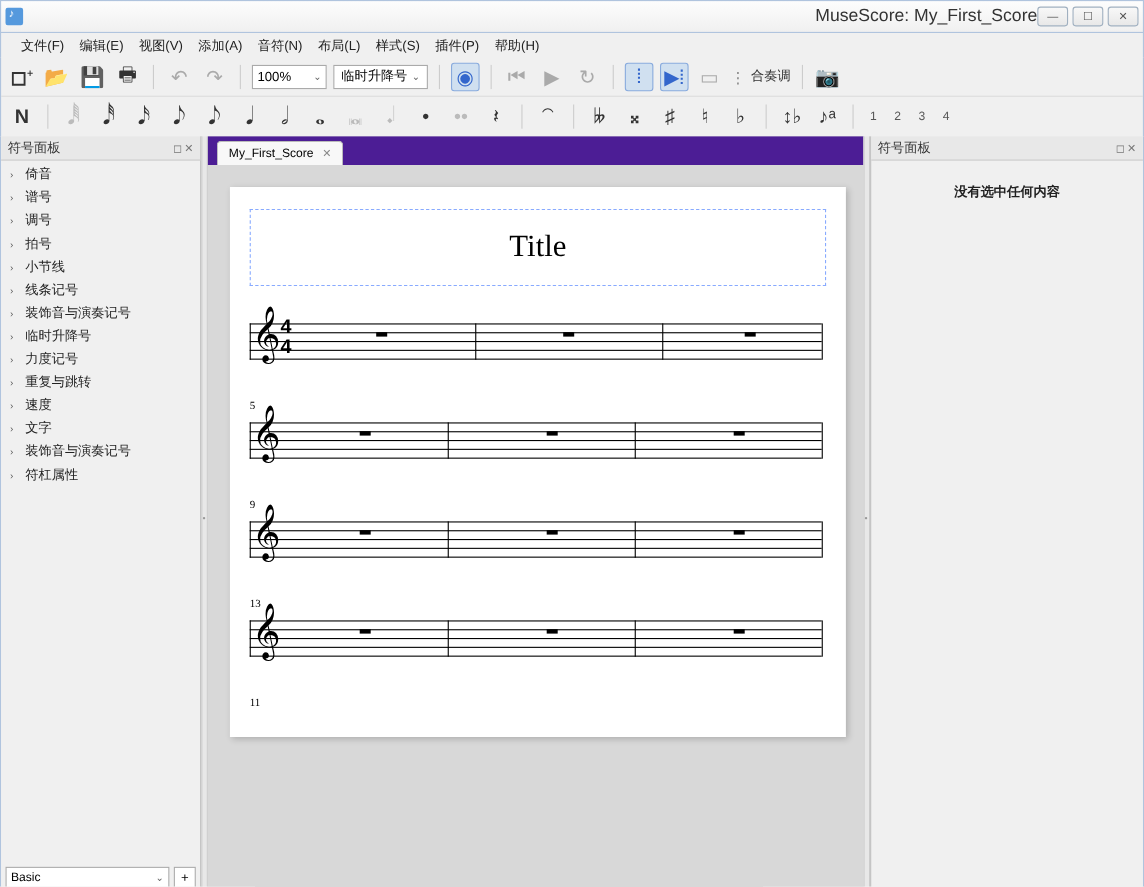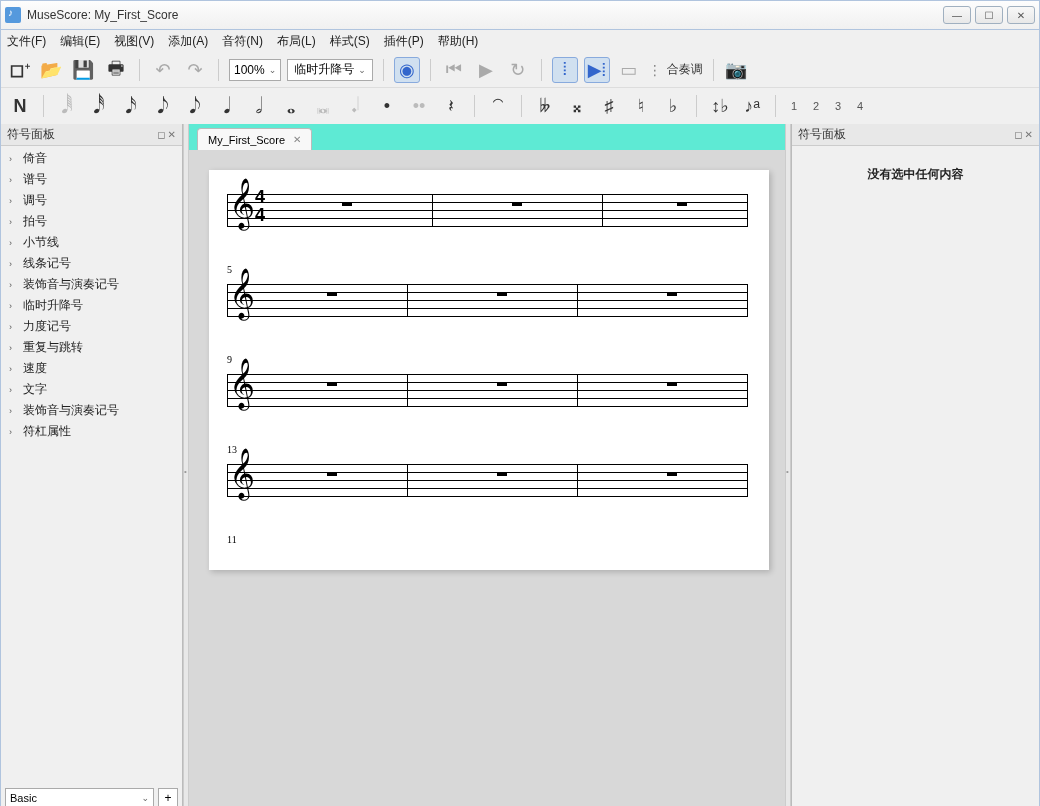--- a/index.html
+++ b/index.html
@@ -2,35 +2,35 @@
 <html><head>
 <meta charset="utf-8">
 <style>
 * { margin: 0; padding: 0; box-sizing: border-box; font-family: "Microsoft YaHei", "SimSun", Arial, sans-serif; }
 body { width: 1040px; height: 806px; background: #f0f0f0; overflow: hidden; font-size: 12px; }
 
 
 .titlebar { height: 30px; background: linear-gradient(#fdfdfd, #f0f0f0); border: 1px solid #b0c4de; display: flex; align-items: center; padding: 0 4px; }
 .titlebar .app-icon { width: 16px; height: 16px; margin-right: 6px; background: #5599dd; border-radius: 2px; position: relative; }
 .titlebar .app-icon::after { content: "♪"; position: absolute; color: #fff; font-size: 10px; left: 3px; top: 0; }
-.titlebar .title { flex: 1; color: #333; font-size: 12px; }
+.titlebar .title { flex: 1; color: #333; font-size: 16px; text-align: right; }
 .win-btns { display: flex; gap: 4px; }
 .win-btn { width: 28px; height: 18px; border: 1px solid #a0b0c0; background: linear-gradient(#f8f8f8,#e8e8e8); border-radius: 3px; display: flex; align-items: center; justify-content: center; font-size: 10px; color: #555; cursor: default; }
 
 
-.menubar { height: 22px; background: #f0f0f0; display: flex; align-items: center; padding: 0 0; gap: 2px; border-left: 1px solid #b0c4de; border-right: 1px solid #b0c4de; }
+.menubar { height: 22px; background: #f0f0f0; display: flex; align-items: center; padding: 0 12px; gap: 2px; border-left: 1px solid #b0c4de; border-right: 1px solid #b0c4de; }
 .menu-item { padding: 2px 6px; font-size: 12px; color: #222; cursor: default; }
 
 
 .toolbar { background: #f0f0f0; border-left: 1px solid #b0c4de; border-right: 1px solid #b0c4de; }
 .tool-row { height: 36px; display: flex; align-items: center; padding: 0 6px; gap: 6px; border-bottom: 1px solid #ddd; }
 .tool-row:last-child { border-bottom: none; }
 .tb-btn { min-width: 26px; height: 26px; display: flex; align-items: center; justify-content: center; font-size: 18px; color: #333; cursor: default; border-radius: 3px; }
 .tb-sep { width: 1px; height: 22px; background: #ccc; margin: 0 4px; }
-.zoom-combo { height: 22px; border: 1px solid #aaa; background: #fff; padding: 0 4px; font-size: 12px; display: flex; align-items: center; gap: 4px; }
+.zoom-combo { height: 22px; border: 1px solid #aaa; background: #fff; padding: 0 4px; font-size: 12px; display: flex; align-items: center; gap: 20px; }
 .view-combo { height: 22px; border: 1px solid #aaa; background: #fff; padding: 0 6px; font-size: 12px; display: flex; align-items: center; gap: 4px; }
 .chev { font-size: 9px; color: #666; }
 .note-glyph { font-size: 22px; font-family: serif; }
 .voice-num { width: 16px; font-size: 11px; text-align: center; color: #555; }
 .active-btn { background: #d0e0f0; border: 1px solid #88aadd; }
 .dots { font-size: 14px; color: #888; letter-spacing: -1px; }
 
 
 .main { display: flex; height: 686px; border-left: 1px solid #b0c4de; border-right: 1px solid #b0c4de; }
 
@@ -42,21 +42,21 @@
 .palette-item { height: 21px; display: flex; align-items: center; padding: 0 8px; font-size: 12px; color: #222; cursor: default; gap: 6px; }
 .expand-ico { font-size: 9px; color: #555; width: 8px; }
 .palette-bottom { height: 24px; display: flex; align-items: center; padding: 0 4px; gap: 4px; }
 .basic-combo { flex: 1; height: 20px; border: 1px solid #aaa; background: #fff; display: flex; align-items: center; justify-content: space-between; padding: 0 4px; font-size: 11px; font-family: monospace; }
 .plus-btn { width: 20px; height: 20px; border: 1px solid #aaa; background: #fff; display: flex; align-items: center; justify-content: center; font-size: 12px; }
 
 
 .center { flex: 1; display: flex; flex-direction: column; background: #ddd; position: relative; }
 .splitter { width: 6px; background: #e8e8e8; border-left: 1px solid #ccc; border-right: 1px solid #ccc; cursor: col-resize; position: relative; }
 .splitter::after { content: "•"; position: absolute; top: 50%; left: 0; color: #999; font-size: 8px; }
-.score-tabs { height: 26px; background: #5eead4; display: flex; align-items: flex-end; padding-left: 8px; }
+.score-tabs { height: 26px; background: #4c1d95; display: flex; align-items: flex-end; padding-left: 8px; }
 .score-tab { height: 22px; background: #f8f8f8; border: 1px solid #bbb; border-bottom: none; border-radius: 4px 4px 0 0; padding: 0 10px; display: flex; align-items: center; font-size: 11px; font-family: monospace; gap: 8px; }
 .score-tab .x { font-size: 10px; color: #888; }
 .score-canvas { flex: 1; background: #d8d8d8; overflow: hidden; position: relative; padding: 20px 0 0 20px; }
 .page { width: 560px; background: #fff; box-shadow: 2px 2px 6px rgba(0,0,0,.2); padding: 20px 18px; position: relative; }
 .title-frame { border: 1px dashed #88aaff; height: 70px; display: flex; align-items: center; justify-content: center; margin-bottom: 30px; }
 .score-title { font-family: "Times New Roman", serif; font-size: 28px; color: #000; }
 .system { margin-bottom: 50px; position: relative; }
 .measure-num { position: absolute; top: -16px; left: 0; font-size: 10px; font-family: serif; }
 .staff { position: relative; height: 40px; width: 520px; }
 .staff-lines { position: absolute; left: 0; right: 0; top: 4px; }
@@ -246,20 +246,23 @@
 
   <div class="center">
     <div class="score-tabs">
       <div class="score-tab">
         <span>My_First_Score</span>
         <span class="x">✕</span>
       </div>
     </div>
     <div class="score-canvas">
       <div class="page">
+        <div class="title-frame">
+          <div class="score-title">Title</div>
+        </div>
 
         <div class="system">
           <div class="staff">
             <div class="staff-lines">
                 <div class="staff-line"></div>
                 <div class="staff-line"></div>
                 <div class="staff-line"></div>
                 <div class="staff-line"></div>
                 <div class="staff-line"></div>
               </div>

